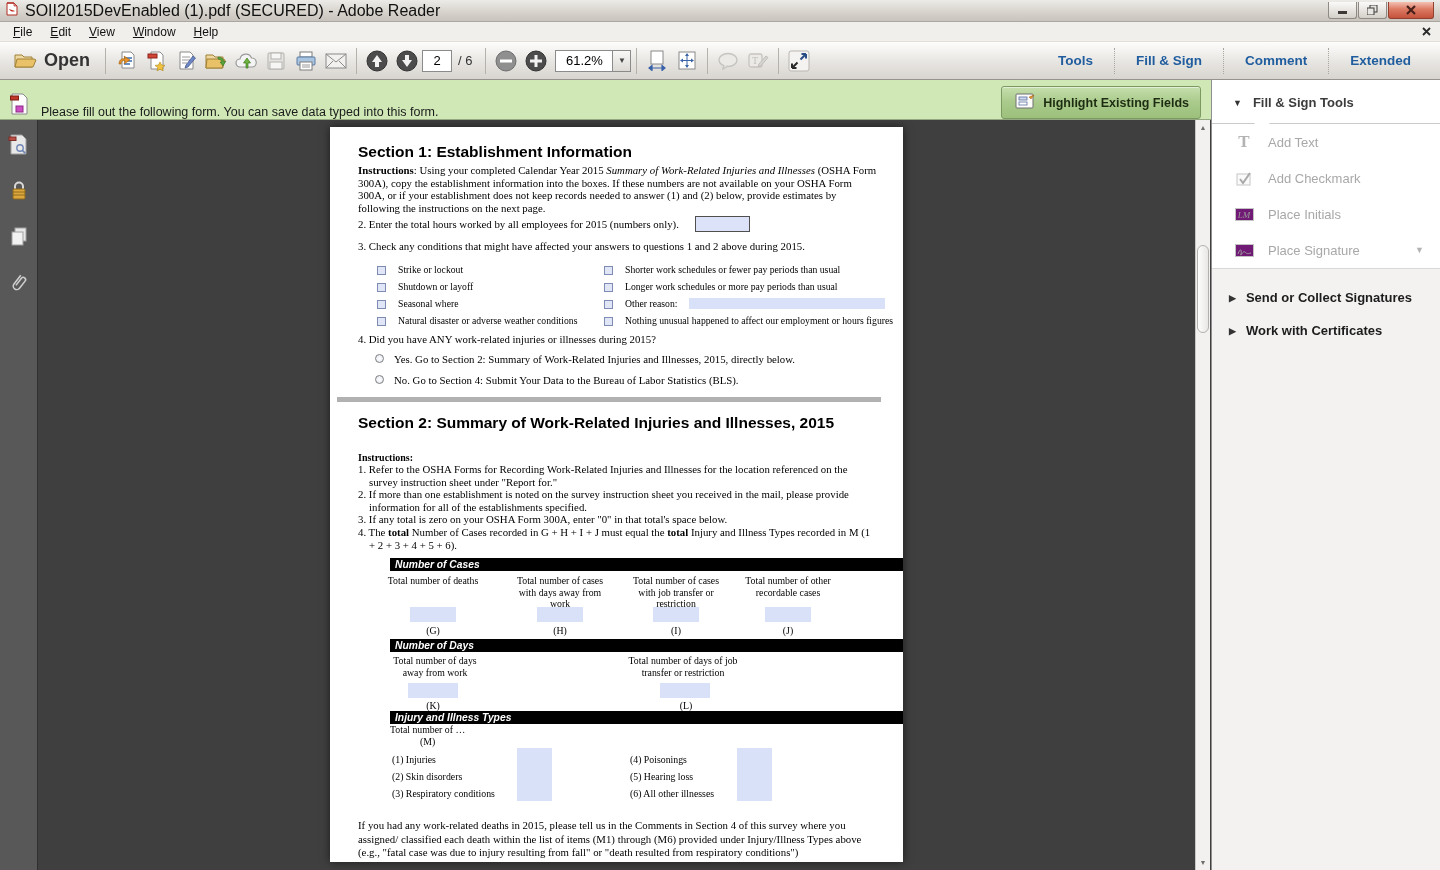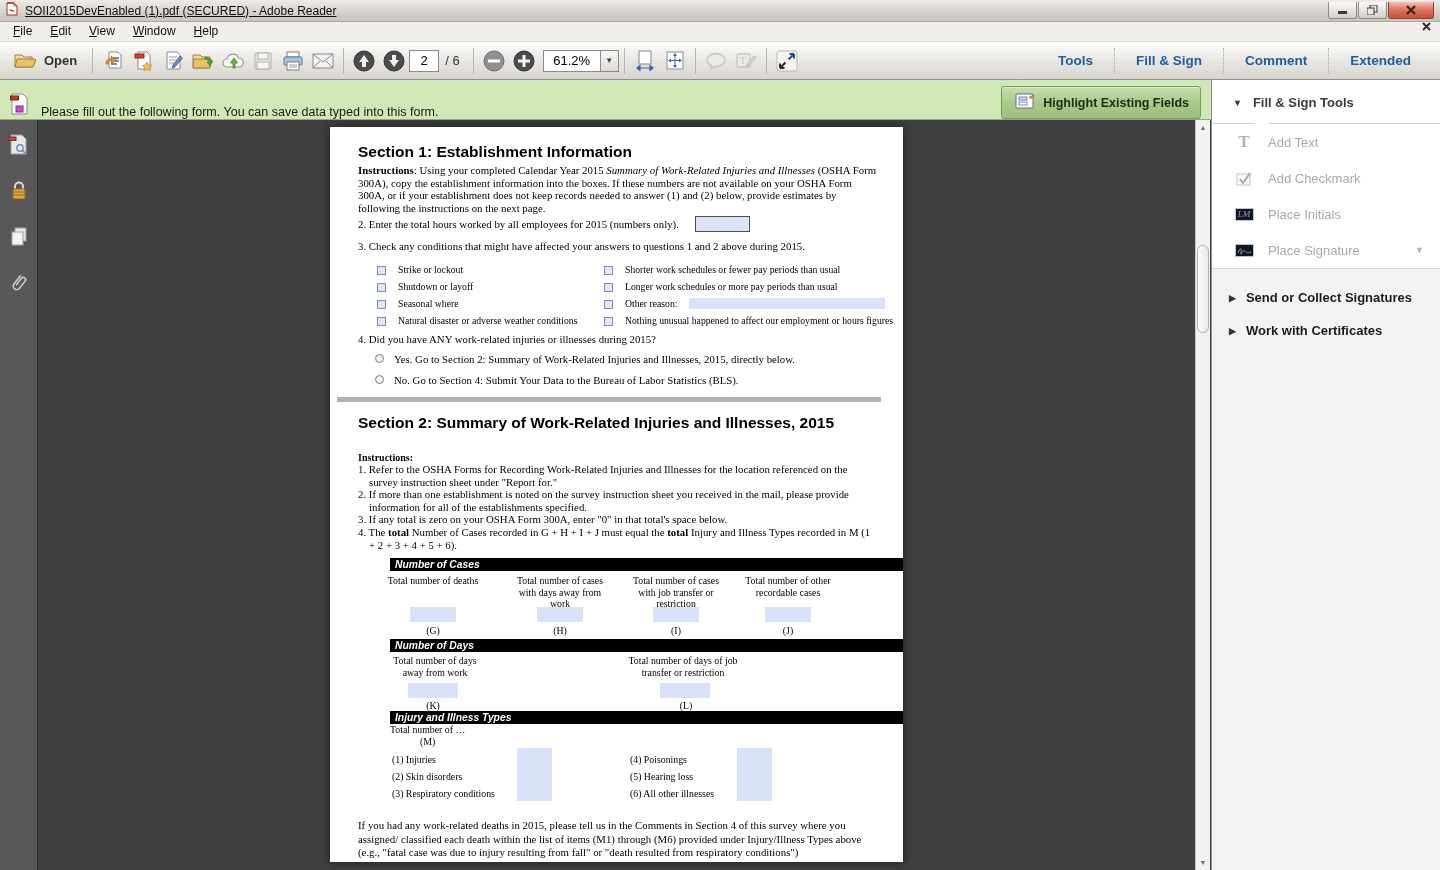--- a/index.html
+++ b/index.html
@@ -2,41 +2,41 @@
 <html><head>
 <meta charset="utf-8">
 <style>
   * { margin:0; padding:0; box-sizing:border-box; }
   html,body { width:1440px; height:870px; overflow:hidden; }
   body { font-family:"Liberation Sans", sans-serif; background:#3f3f3f; }
 
   
   .titlebar { height:22px; background:linear-gradient(#ecebe8,#d6d2cb 60%,#c9c5be);
     border-bottom:1px solid #aaa6a0; display:flex; align-items:center; padding-left:5px; }
-  .titlebar .apptitle { font-size:12px; color:#111; margin-left:6px;text-decoration:underline; }
+  .titlebar .apptitle { font-size:16px; color:#111; margin-left:6px; }
   .win-controls { margin-left:auto; display:flex; margin-right:6px; }
   .win-btn { width:29px; height:17px; border:1px solid #8f8a83; border-top:none;
     border-radius:0 0 3px 3px; background:linear-gradient(#fbfaf9,#d4d0c9);
     display:flex; align-items:center; justify-content:center; margin-left:1px; }
   .win-btn.close { width:46px; background:linear-gradient(#f3c0b3,#dd7a63 45%,#c4523c);
     border-color:#93402f; }
 
   
-  .menubar { height:20px; background:#f1efec; display:flex; align-items:flex-start;
+  .menubar { height:20px; background:#f1efec; display:flex; align-items:center;
     padding-left:4px; border-bottom:1px solid #e2dfda; }
   .menu-item { font-size:12px; color:#111; padding:2px 9px; }
   .menu-item::first-letter { text-decoration:underline; }
   .menubar-close { margin-left:auto; margin-right:9px; display:flex; }
 
   
   .toolbar { height:38px; background:linear-gradient(#fdfdfc,#e7e5e1 55%,#d8d5d0);
     border-bottom:1px solid #96938e; display:flex; align-items:center; padding:0 8px; }
   .tb-sep { width:1px; height:26px; background:#b5b2ac; margin:0 5px; }
   .open-btn { display:flex; align-items:center; gap:7px; padding:3px 10px 3px 6px; }
-  .open-btn span { font-size:13px; font-weight:bold; color:#333; }
+  .open-btn span { font-size:18px; font-weight:bold; color:#333; }
   .tbtn { width:30px; height:30px; display:flex; align-items:center; justify-content:center; }
   .pagebox { width:30px; height:22px; background:#fff; border:1px solid #8b8b8b;
     font-size:13px; text-align:center; line-height:20px; color:#000; }
   .pagetotal { font-size:13px; color:#333; margin:0 8px 0 6px; }
   .zoombox { display:flex; height:22px; margin-left:4px; }
   .zoombox .val { width:58px; background:#fff; border:1px solid #8b8b8b; font-size:13px;
     text-align:center; line-height:20px; color:#000; }
   .zoombox .drop { width:18px; border:1px solid #8b8b8b; border-left:none;
     background:linear-gradient(#f8f8f7,#dddad5); display:flex; align-items:center; justify-content:center;
     font-size:8px; color:#444; }
@@ -118,21 +118,21 @@
   .tool-row { display:flex; align-items:center; gap:13px; padding:9px 16px 9px 21px;
     font-size:13px; color:#a8a8a8; height:36px; }
   .tool-icon { width:22px; display:flex; justify-content:center; flex:none; }
   .sig-chev { margin-left:auto; font-size:9px; color:#b2b2b2; }
   .panel-bottom { flex:1; background:#f3f2f1; border-top:1px solid #d9d8d6; padding-top:12px; }
   .sect-row { display:flex; align-items:center; gap:10px; padding:9px 10px 9px 17px;
     font-size:13px; font-weight:bold; color:#1c1c1c; }
   .tri { font-size:9px; color:#333; }
 
   .icon-T { font-family:"Liberation Serif",serif; font-size:17px; font-weight:bold; color:#b3b3b3; }
-  .mini-box { border:1px solid #c3c3c3; background:#0f172a; display:flex; align-items:center;
+  .mini-box { border:1px solid #c3c3c3; background:#701a75; display:flex; align-items:flex-end;
     justify-content:center; }
   .lm-text { font-family:"Liberation Serif",serif; font-style:italic; font-size:9px; color:#9a9a9a; }
 </style>
 </head>
 <body>
 
 <div class="titlebar">
   <span>
     <svg width="14" height="14" viewBox="0 0 14 14">
         <path d="M2 1h7l3 3v9H2z" fill="#fff" stroke="#b02a21"></path>

